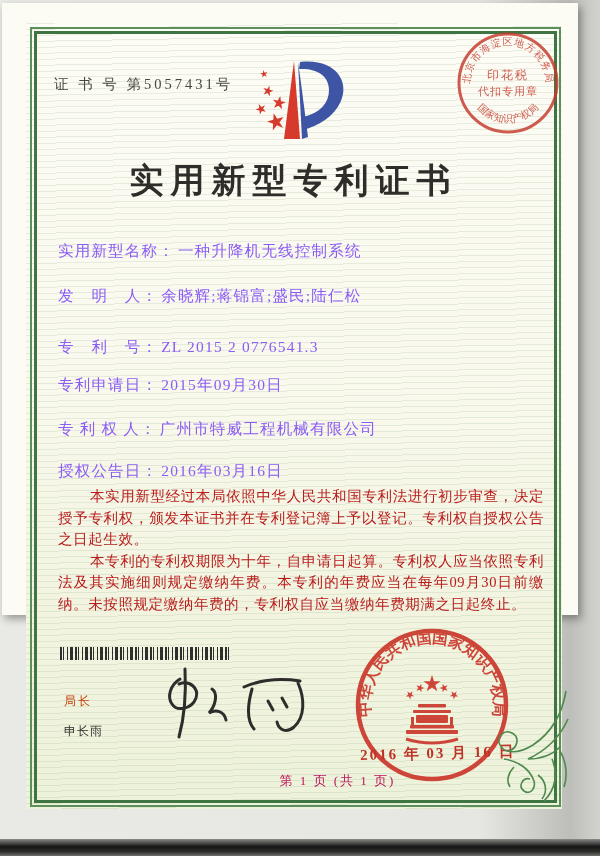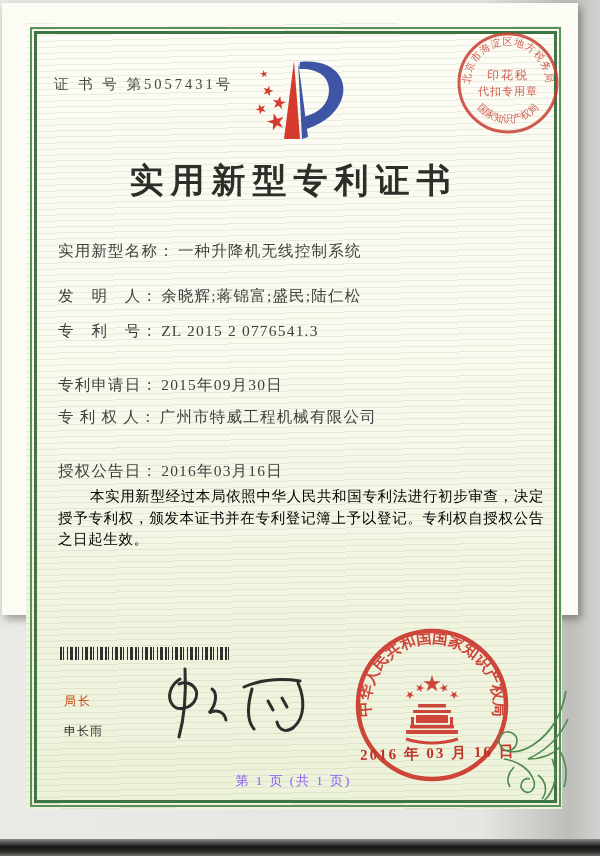--- a/index.html
+++ b/index.html
@@ -12,38 +12,38 @@
         box-shadow:3px 4px 8px rgba(0,0,0,.35);}
   .guilloche{position:absolute;left:24px;top:20px;width:536px;height:786px;
         background:
           repeating-linear-gradient(179deg, rgba(110,150,105,.15) 0 1px, rgba(255,255,255,0) 1px 6px),
           linear-gradient(180deg,#fdfcf5 0%,#faf9ee 45%,#f2f4e0 75%,#edf2da 100%);}
   .frame{position:absolute;left:28px;top:24px;width:527px;height:776px;border:2px solid #5b8f5c;}
   .frame::after{content:"";position:absolute;inset:2px;border:3px solid #3e7542;}
   .cert-no{position:absolute;left:52px;top:72px;font-size:14.5px;letter-spacing:3px;color:#48473f;}
   .title{position:absolute;left:0;right:0;top:155px;text-align:center;font-size:34px;font-weight:700;
          letter-spacing:7px;text-indent:7px;color:#2e2d29;}
-  .field{position:absolute;left:56px;font-size:15.5px;color:#404040;letter-spacing:1.2px;white-space:nowrap;}
+  .field{position:absolute;left:56px;font-size:15.5px;color:#8b5cf6;letter-spacing:1.2px;white-space:nowrap;}
   .fvalue{margin-left:3px;}
   .body-text{position:absolute;left:56px;top:483px;width:486px;}
   .body-text p{margin:0;text-indent:2.2em;font-size:14.5px;line-height:21.5px;letter-spacing:.6px;
-               text-align:justify;color:#000000;}
+               text-align:justify;color:#b91c1c;}
   .barcode{position:absolute;left:58px;top:644px;width:170px;height:13px;opacity:.88;
         background:repeating-linear-gradient(90deg,#151515 0 2px,transparent 2px 3px,#151515 3px 4px,
           transparent 4px 7px,#151515 7px 8px,transparent 8px 10px,#151515 10px 13px,transparent 13px 15px);}
   .signer-title{position:absolute;left:62px;top:690px;font-size:12px;letter-spacing:2px;color:#c2410c;}
   .signer-name{position:absolute;left:62px;top:720px;font-size:12px;letter-spacing:1px;color:#2f2f2b;}
   .sig-svg{position:absolute;left:150px;top:660px;}
   .logo-svg{position:absolute;left:235px;top:50px;}
   .tax-seal{position:absolute;left:450px;top:24px;opacity:.82;}
   .office-seal{position:absolute;left:345px;top:620px;opacity:.88;}
   .seal-date{position:absolute;left:358px;top:741px;font-size:15px;font-weight:700;color:#bf3327;
              letter-spacing:2px;transform:rotate(-1.5deg);}
   .footer{position:absolute;left:28px;width:527px;top:769px;text-align:center;font-size:13px;
-          letter-spacing:2px;color:#8b5cf6;}
+          letter-spacing:2px;color:#be185d;padding-left:44px;}
   .ornament{position:absolute;left:492px;top:686px;}
 </style>
 </head>
 <body>
 
 <div class="scan">
   <div class="page">
 
     <div class="guilloche"></div>
     <div class="frame"></div>
@@ -85,35 +85,36 @@
     </svg>
 
     <div class="title">实用新型专利证书</div>
 
     <div class="field" style="top:238px">
       <span>实用新型名称：</span><span class="fvalue">一种升降机无线控制系统</span>
     </div>
     <div class="field" style="top:283px">
       <span>发　明　人：</span><span class="fvalue">余晓辉;蒋锦富;盛民;陆仁松</span>
     </div>
-    <div class="field" style="top:318px">
+    <div class="field" style="top:334px">
       <span>专　利　号：</span><span class="fvalue">ZL 2015 2 0776541.3</span>
     </div>
     <div class="field" style="top:372px">
       <span>专利申请日：</span><span class="fvalue">2015年09月30日</span>
     </div>
-    <div class="field" style="top:404px">
+    <div class="field" style="top:416px">
       <span>专 利 权 人：</span><span class="fvalue">广州市特威工程机械有限公司</span>
     </div>
     <div class="field" style="top:458px">
       <span>授权公告日：</span><span class="fvalue">2016年03月16日</span>
     </div>
 
     <div class="body-text">
       <p>本实用新型经过本局依照中华人民共和国专利法进行初步审查，决定授予专利权，颁发本证书并在专利登记簿上予以登记。专利权自授权公告之日起生效。</p>
+      <p>本专利的专利权期限为十年，自申请日起算。专利权人应当依照专利法及其实施细则规定缴纳年费。本专利的年费应当在每年09月30日前缴纳。未按照规定缴纳年费的，专利权自应当缴纳年费期满之日起终止。</p>
     </div>
 
     <div class="barcode"></div>
 
     <div class="signer-title">局长</div>
     <div class="signer-name">申长雨</div>
 
     <svg class="sig-svg" width="165" height="80" viewBox="0 0 165 80">
       <g fill="none" stroke="#2e2d2b" stroke-width="3" stroke-linecap="round">
         <path d="M28 16 C 18 22, 15 34, 20 41 C 25 49, 40 46, 44 35 C 47 25, 38 17, 27 21"></path>

